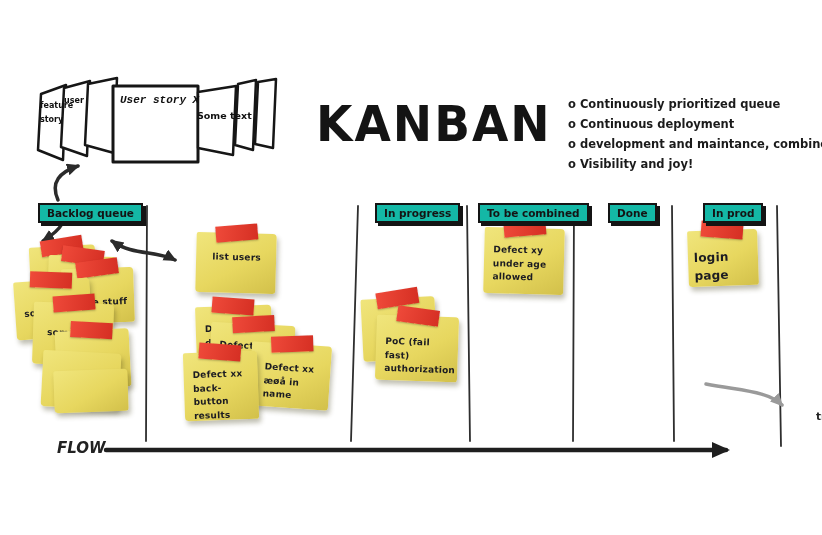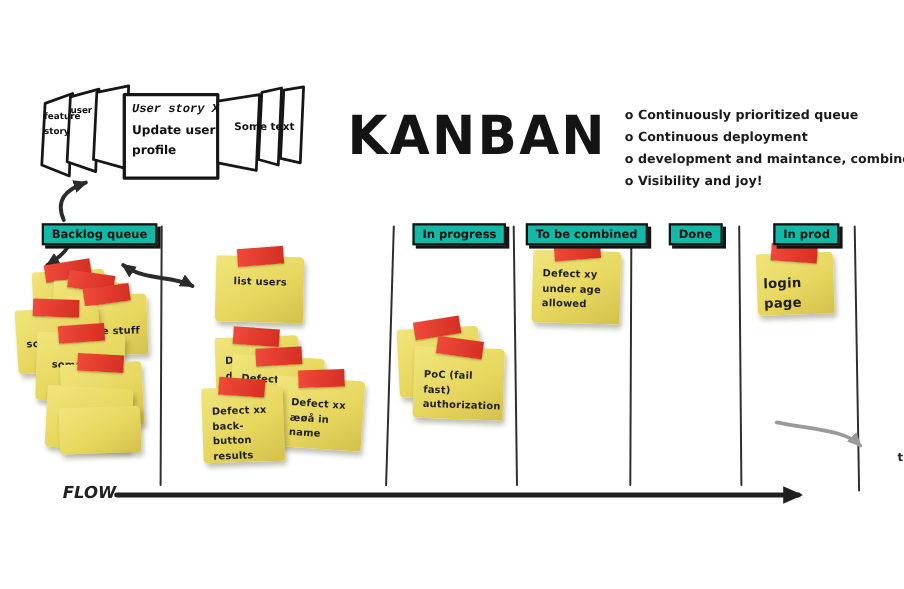--- a/index.html
+++ b/index.html
@@ -79,23 +79,21 @@
     <path d="M 62,224 C 58,231 51,236 43,241" fill="none" stroke="#2b2b2b" stroke-width="3.5" stroke-linecap="round" marker-end="url(#ah)"></path>
     <path d="M 112,241 C 133,256 156,250 175,260" fill="none" stroke="#2b2b2b" stroke-width="3.5" stroke-linecap="round" marker-start="url(#ah)" marker-end="url(#ah)"></path>
     <path d="M 106,450 L 726,450" fill="none" stroke="#1f1f1f" stroke-width="4.5" stroke-linecap="round" marker-end="url(#ahbig)"></path>
     <path d="M 706,384 C 742,391 768,391 782,405" fill="none" stroke="#9a9a9a" stroke-width="3.5" stroke-linecap="round" marker-end="url(#ahg)"></path>
   </svg>
 
   <div class="fs-label" style="left:40px;top:99px;font-size:8px;line-height:1.7;">feature
 story</div>
   <div class="fs-label" style="left:64px;top:96px;font-size:8px;">user</div>
   <div class="fs-label" style="left:120px;top:94px;font-size:11px;font-style:italic;font-family:Liberation Mono, monospace;">User story X</div>
-  <div class="fs-label" style="left:120px;top:110px;font-size:11px;line-height:1.6;">Update user
-profile</div>
-  <div class="fs-label" style="left:197px;top:110px;font-size:9.5px;white-space:nowrap;margin-left:16px;">Some text</div>
+  <div class="fs-label" style="left:197px;top:110px;font-size:9.5px;white-space:nowrap;">Some text</div>
 
   <div class="kanban-title">KANBAN</div>
 
   <div class="principles">
     <div>o Continuously prioritized queue</div>
     <div>o Continuous deployment</div>
     <div>o development and maintance, combined!</div>
     <div>o Visibility and joy!</div>
   </div>
 

